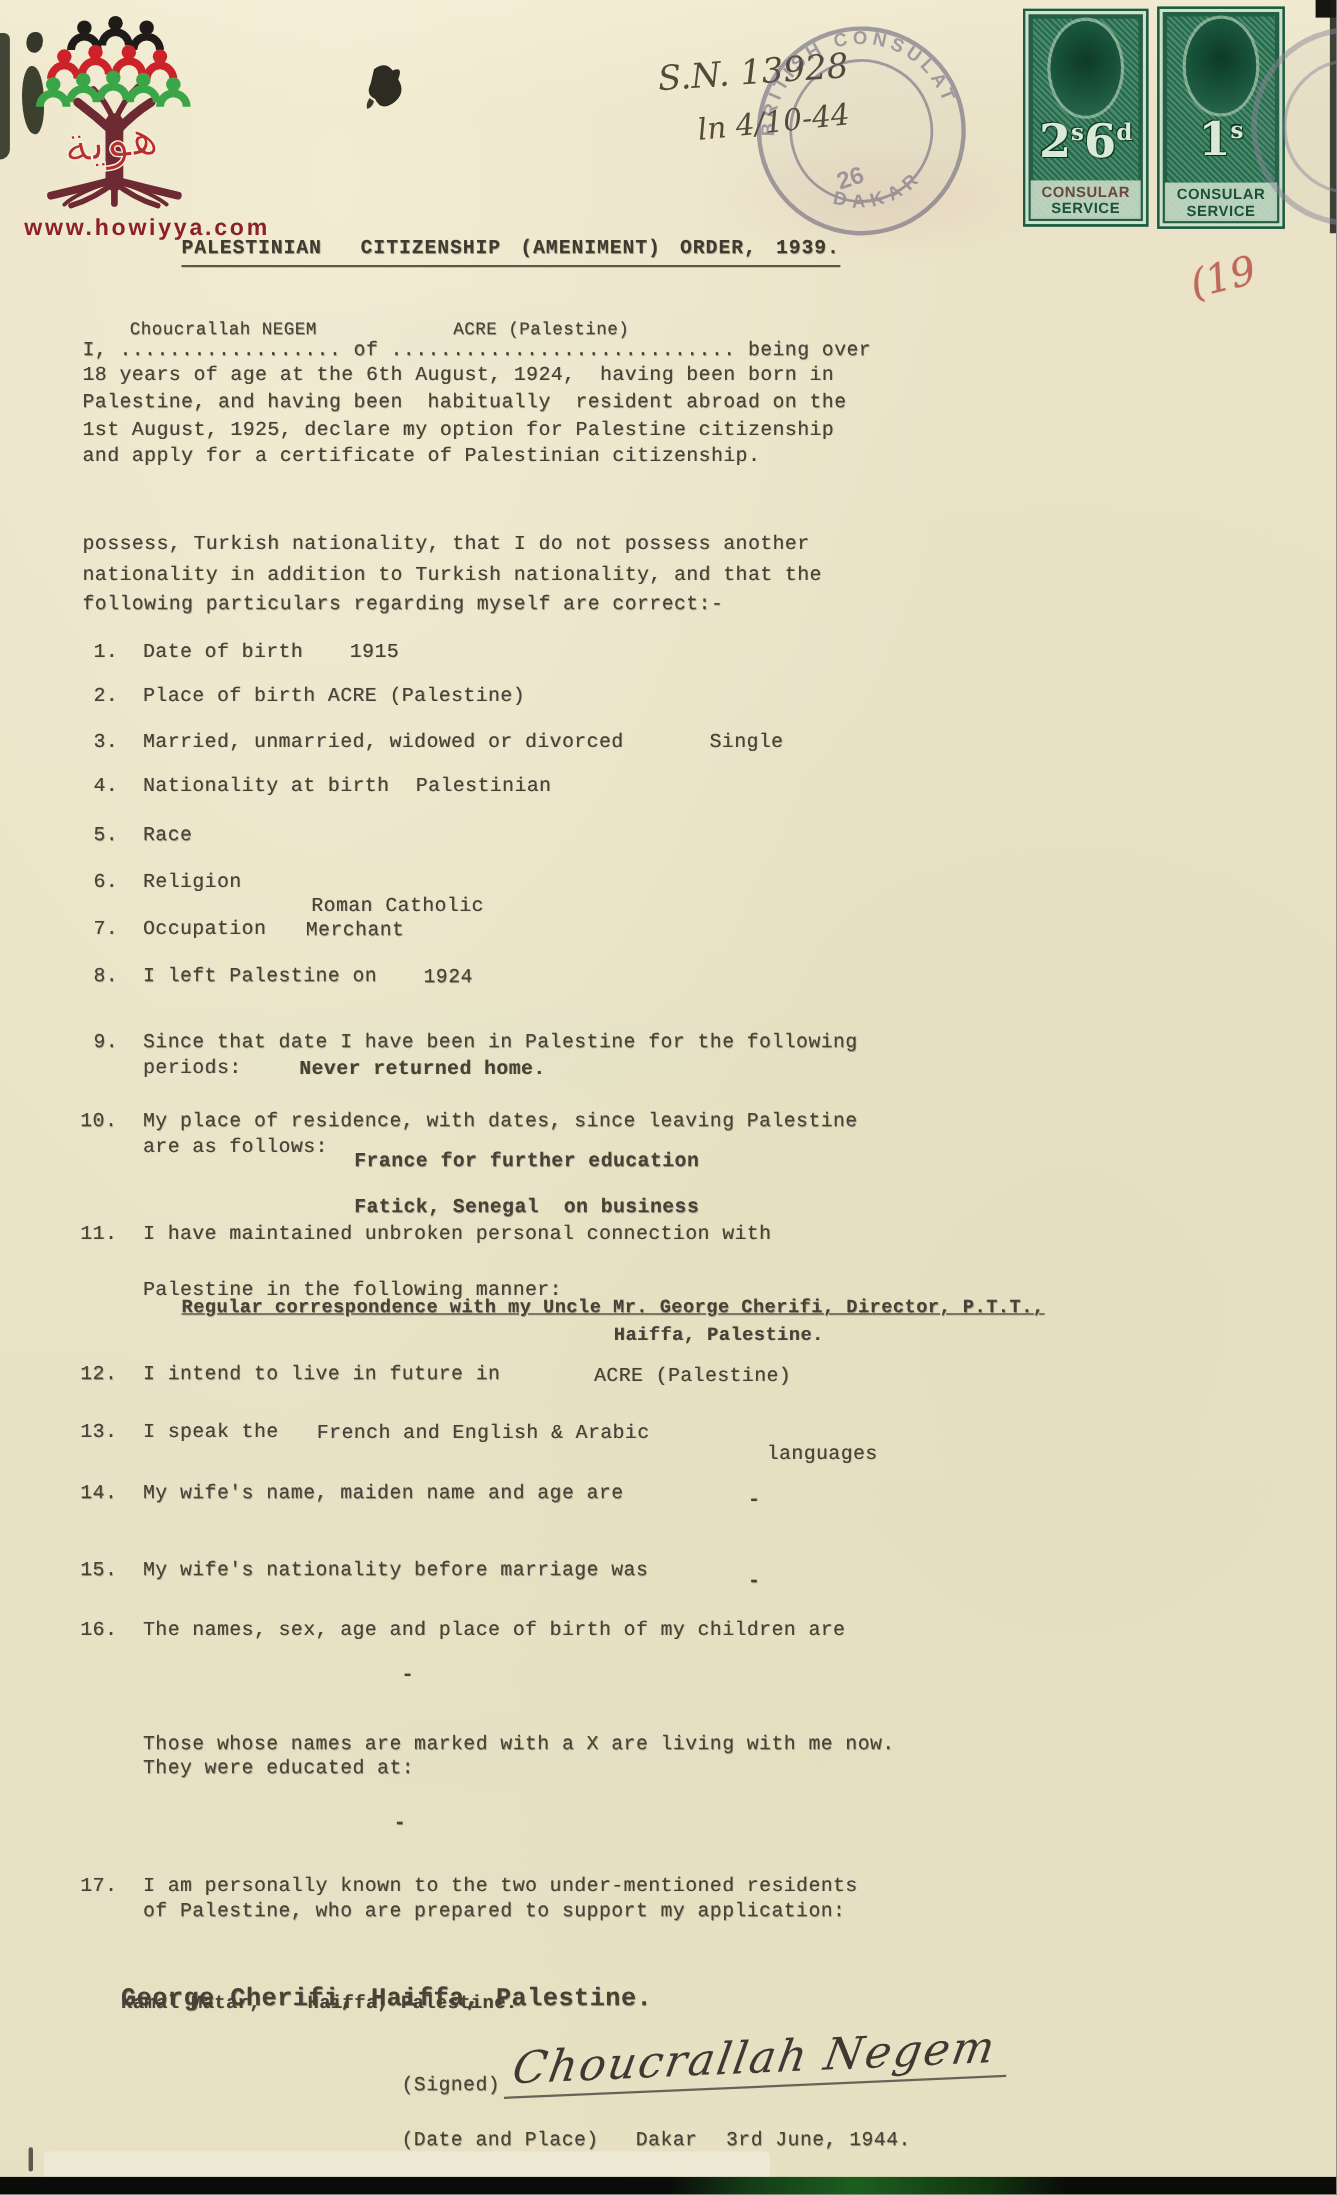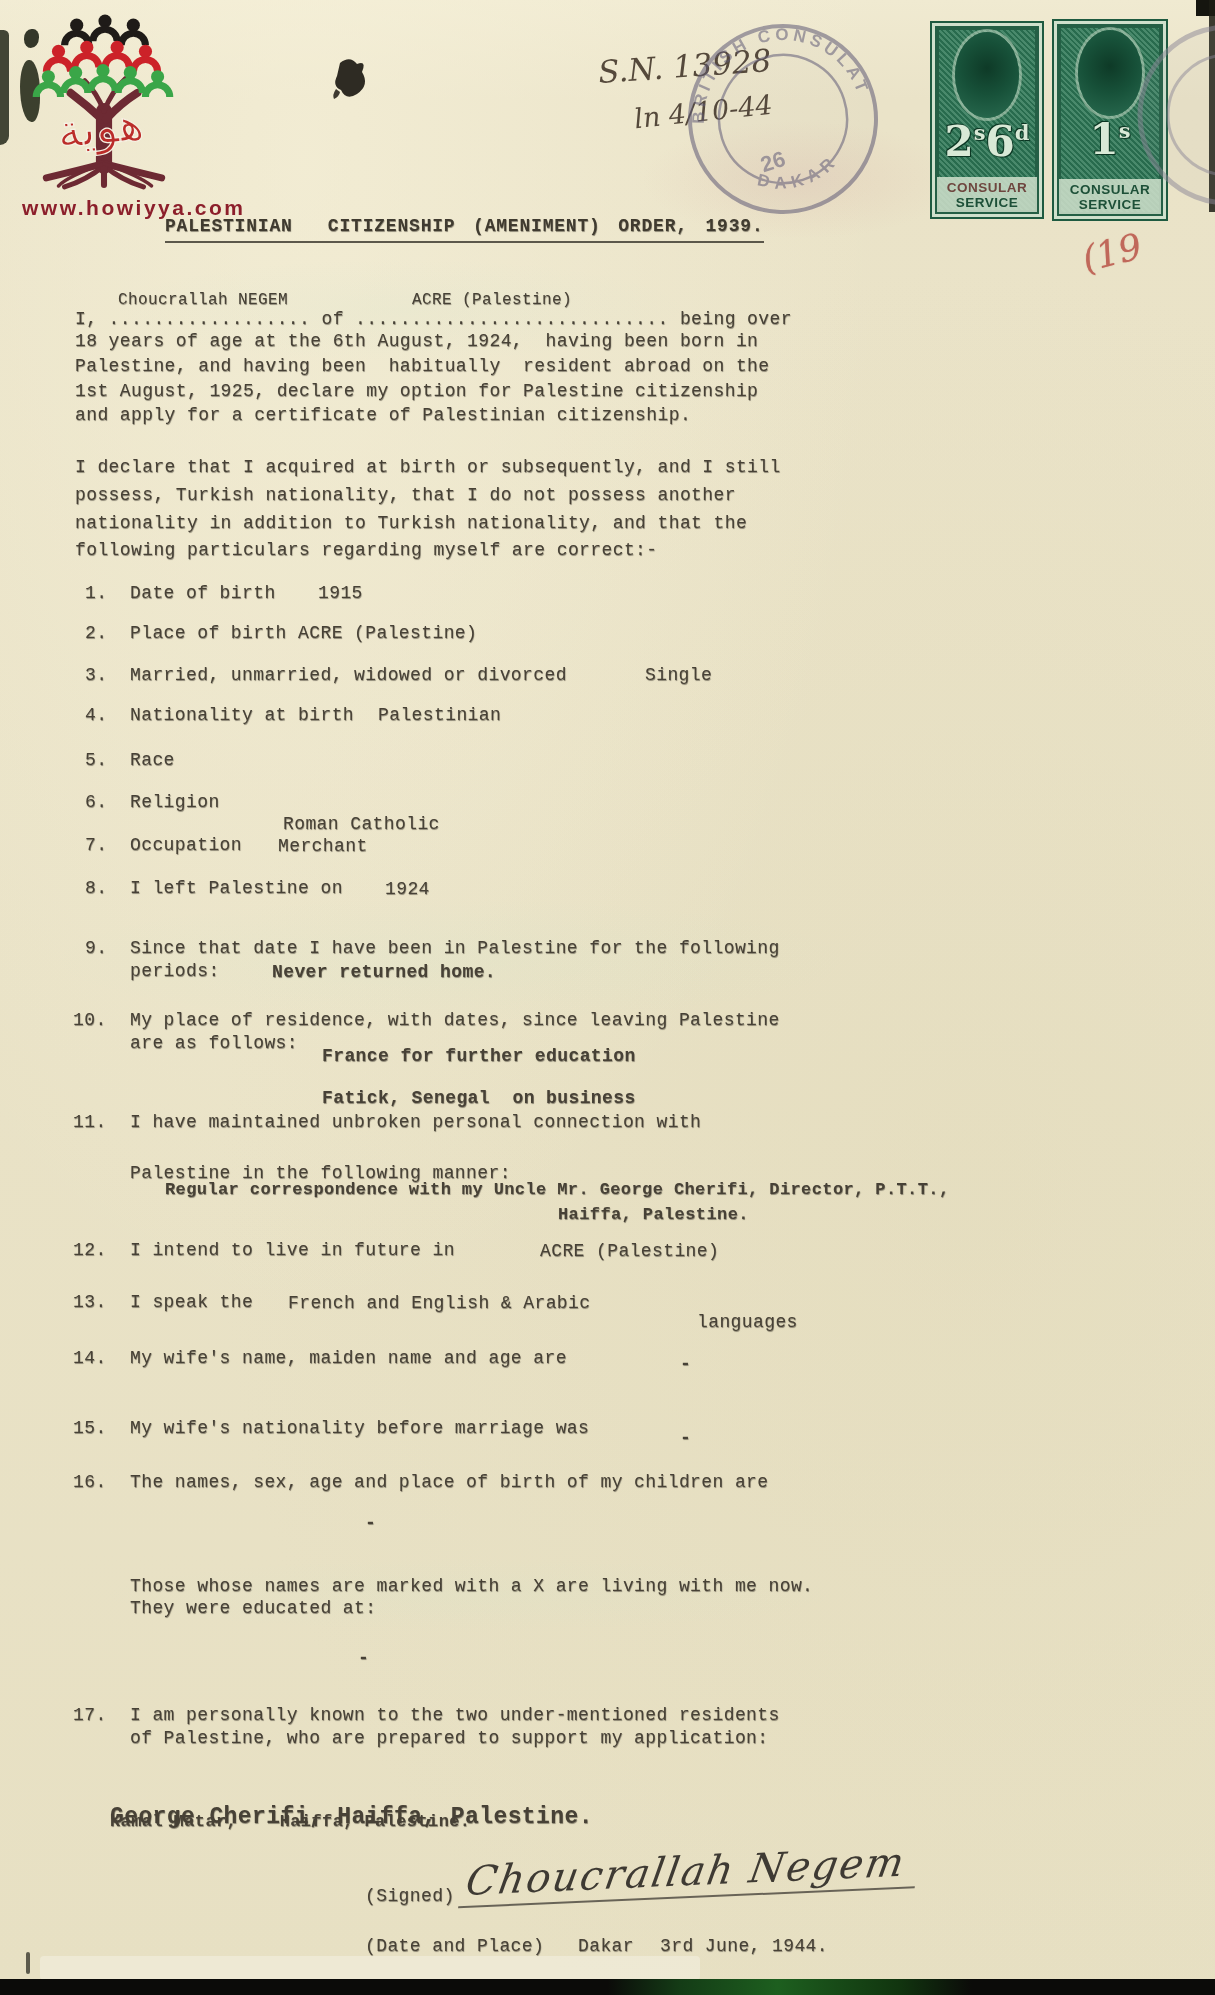--- a/index.html
+++ b/index.html
@@ -31,21 +31,20 @@
     border-bottom:2px solid rgba(62,58,51,.75);padding:0 14px 2px 4px;
   }
   .redmark{color:#c0685a;font-size:36px;transform:rotate(-14deg);text-shadow:0 0 1px rgba(192,104,90,.6);}
   .stain{position:absolute;border-radius:50%;pointer-events:none;}
   .stamp{
     position:absolute;background:
       repeating-linear-gradient(45deg, rgba(214,232,214,.16) 0 2px, rgba(16,60,40,.20) 2px 4px),
       #2e7757;
     border:2px solid #1e5a40;
     box-shadow:inset 0 0 0 3px #cfe0cc, inset 0 0 0 7px #245f45;
-    margin-top:13px;
   }
   .stamp-oval{
     position:absolute;left:50%;top:9px;transform:translateX(-50%);
     width:64px;height:86px;border-radius:50%;
     background:radial-gradient(circle at 50% 42%, #0e3a27 0%, #175139 45%, #236248 78%, #2e7757 100%);
     box-shadow:0 0 0 3px rgba(207,224,204,.5);
   }
   .stamp-value{
     position:absolute;left:0;right:0;top:94px;text-align:center;
     font-family:"DejaVu Serif",serif;font-weight:bold;color:#d8e9d6;
@@ -183,21 +182,20 @@
   <div class="tw doc-title" style="left:165px;top:216px;">PALESTINIAN  CITIZENSHIP (AMENIMENT) ORDER, 1939.</div>
 
   <span class="tw tw-sm" style="left:118px;top:291px;">Choucrallah NEGEM</span>
   <span class="tw tw-sm" style="left:412px;top:291px;">ACRE (Palestine)</span>
   <span class="tw" style="left:75px;top:309px;">I, .................. of ............................ being over</span>
   <span class="tw" style="left:75px;top:331px;">18 years of age at the 6th August, 1924,  having been born in</span>
   <span class="tw" style="left:75px;top:356px;">Palestine, and having been  habitually  resident abroad on the</span>
   <span class="tw" style="left:75px;top:381px;">1st August, 1925, declare my option for Palestine citizenship</span>
   <span class="tw" style="left:75px;top:405px;">and apply for a certificate of Palestinian citizenship.</span>
 
-  <span class="tw" style="left:75px;top:457px;">I declare that I acquired at birth or subsequently, and I still</span>
   <span class="tw" style="left:75px;top:485px;">possess, Turkish nationality, that I do not possess another</span>
   <span class="tw" style="left:75px;top:513px;">nationality in addition to Turkish nationality, and that the</span>
   <span class="tw" style="left:75px;top:540px;">following particulars regarding myself are correct:-</span>
 
   <span class="tw" style="left:85px;top:583px;">1.</span>
   <span class="tw" style="left:130px;top:583px;">Date of birth</span>
   <span class="tw" style="left:318px;top:583px;">1915</span>
 
   <span class="tw" style="left:85px;top:623px;">2.</span>
   <span class="tw" style="left:130px;top:623px;">Place of birth ACRE (Palestine)</span>
@@ -232,21 +230,21 @@
 
   <span class="tw" style="left:73px;top:1010px;">10.</span>
   <span class="tw" style="left:130px;top:1010px;">My place of residence, with dates, since leaving Palestine</span>
   <span class="tw" style="left:130px;top:1033px;">are as follows:</span>
   <span class="tw tw-b" style="left:322px;top:1046px;">France for further education</span>
   <span class="tw tw-b" style="left:322px;top:1088px;">Fatick, Senegal  on business</span>
 
   <span class="tw" style="left:73px;top:1112px;">11.</span>
   <span class="tw" style="left:130px;top:1112px;">I have maintained unbroken personal connection with</span>
   <span class="tw" style="left:130px;top:1135px;margin-top:28px;">Palestine in the following manner:</span>
-  <span class="tw tw-b" style="left:165px;top:1180px;font-size:17px;">Regular correspondence with my Uncle Mr. George Cherifi, Director, P.T.T.,</span>
+  <span class="tw tw-b" style="left:165px;top:1180px;font-size:17px;text-decoration:underline;">Regular correspondence with my Uncle Mr. George Cherifi, Director, P.T.T.,</span>
   <span class="tw tw-b" style="left:558px;top:1205px;font-size:17px;">Haiffa, Palestine.</span>
 
   <span class="tw" style="left:73px;top:1240px;">12.</span>
   <span class="tw" style="left:130px;top:1240px;">I intend to live in future in</span>
   <span class="tw" style="left:540px;top:1241px;">ACRE (Palestine)</span>
 
   <span class="tw" style="left:73px;top:1292px;">13.</span>
   <span class="tw" style="left:130px;top:1292px;">I speak the</span>
   <span class="tw" style="left:288px;top:1293px;">French and English &amp; Arabic</span>
   <span class="tw" style="left:697px;top:1312px;">languages</span>

